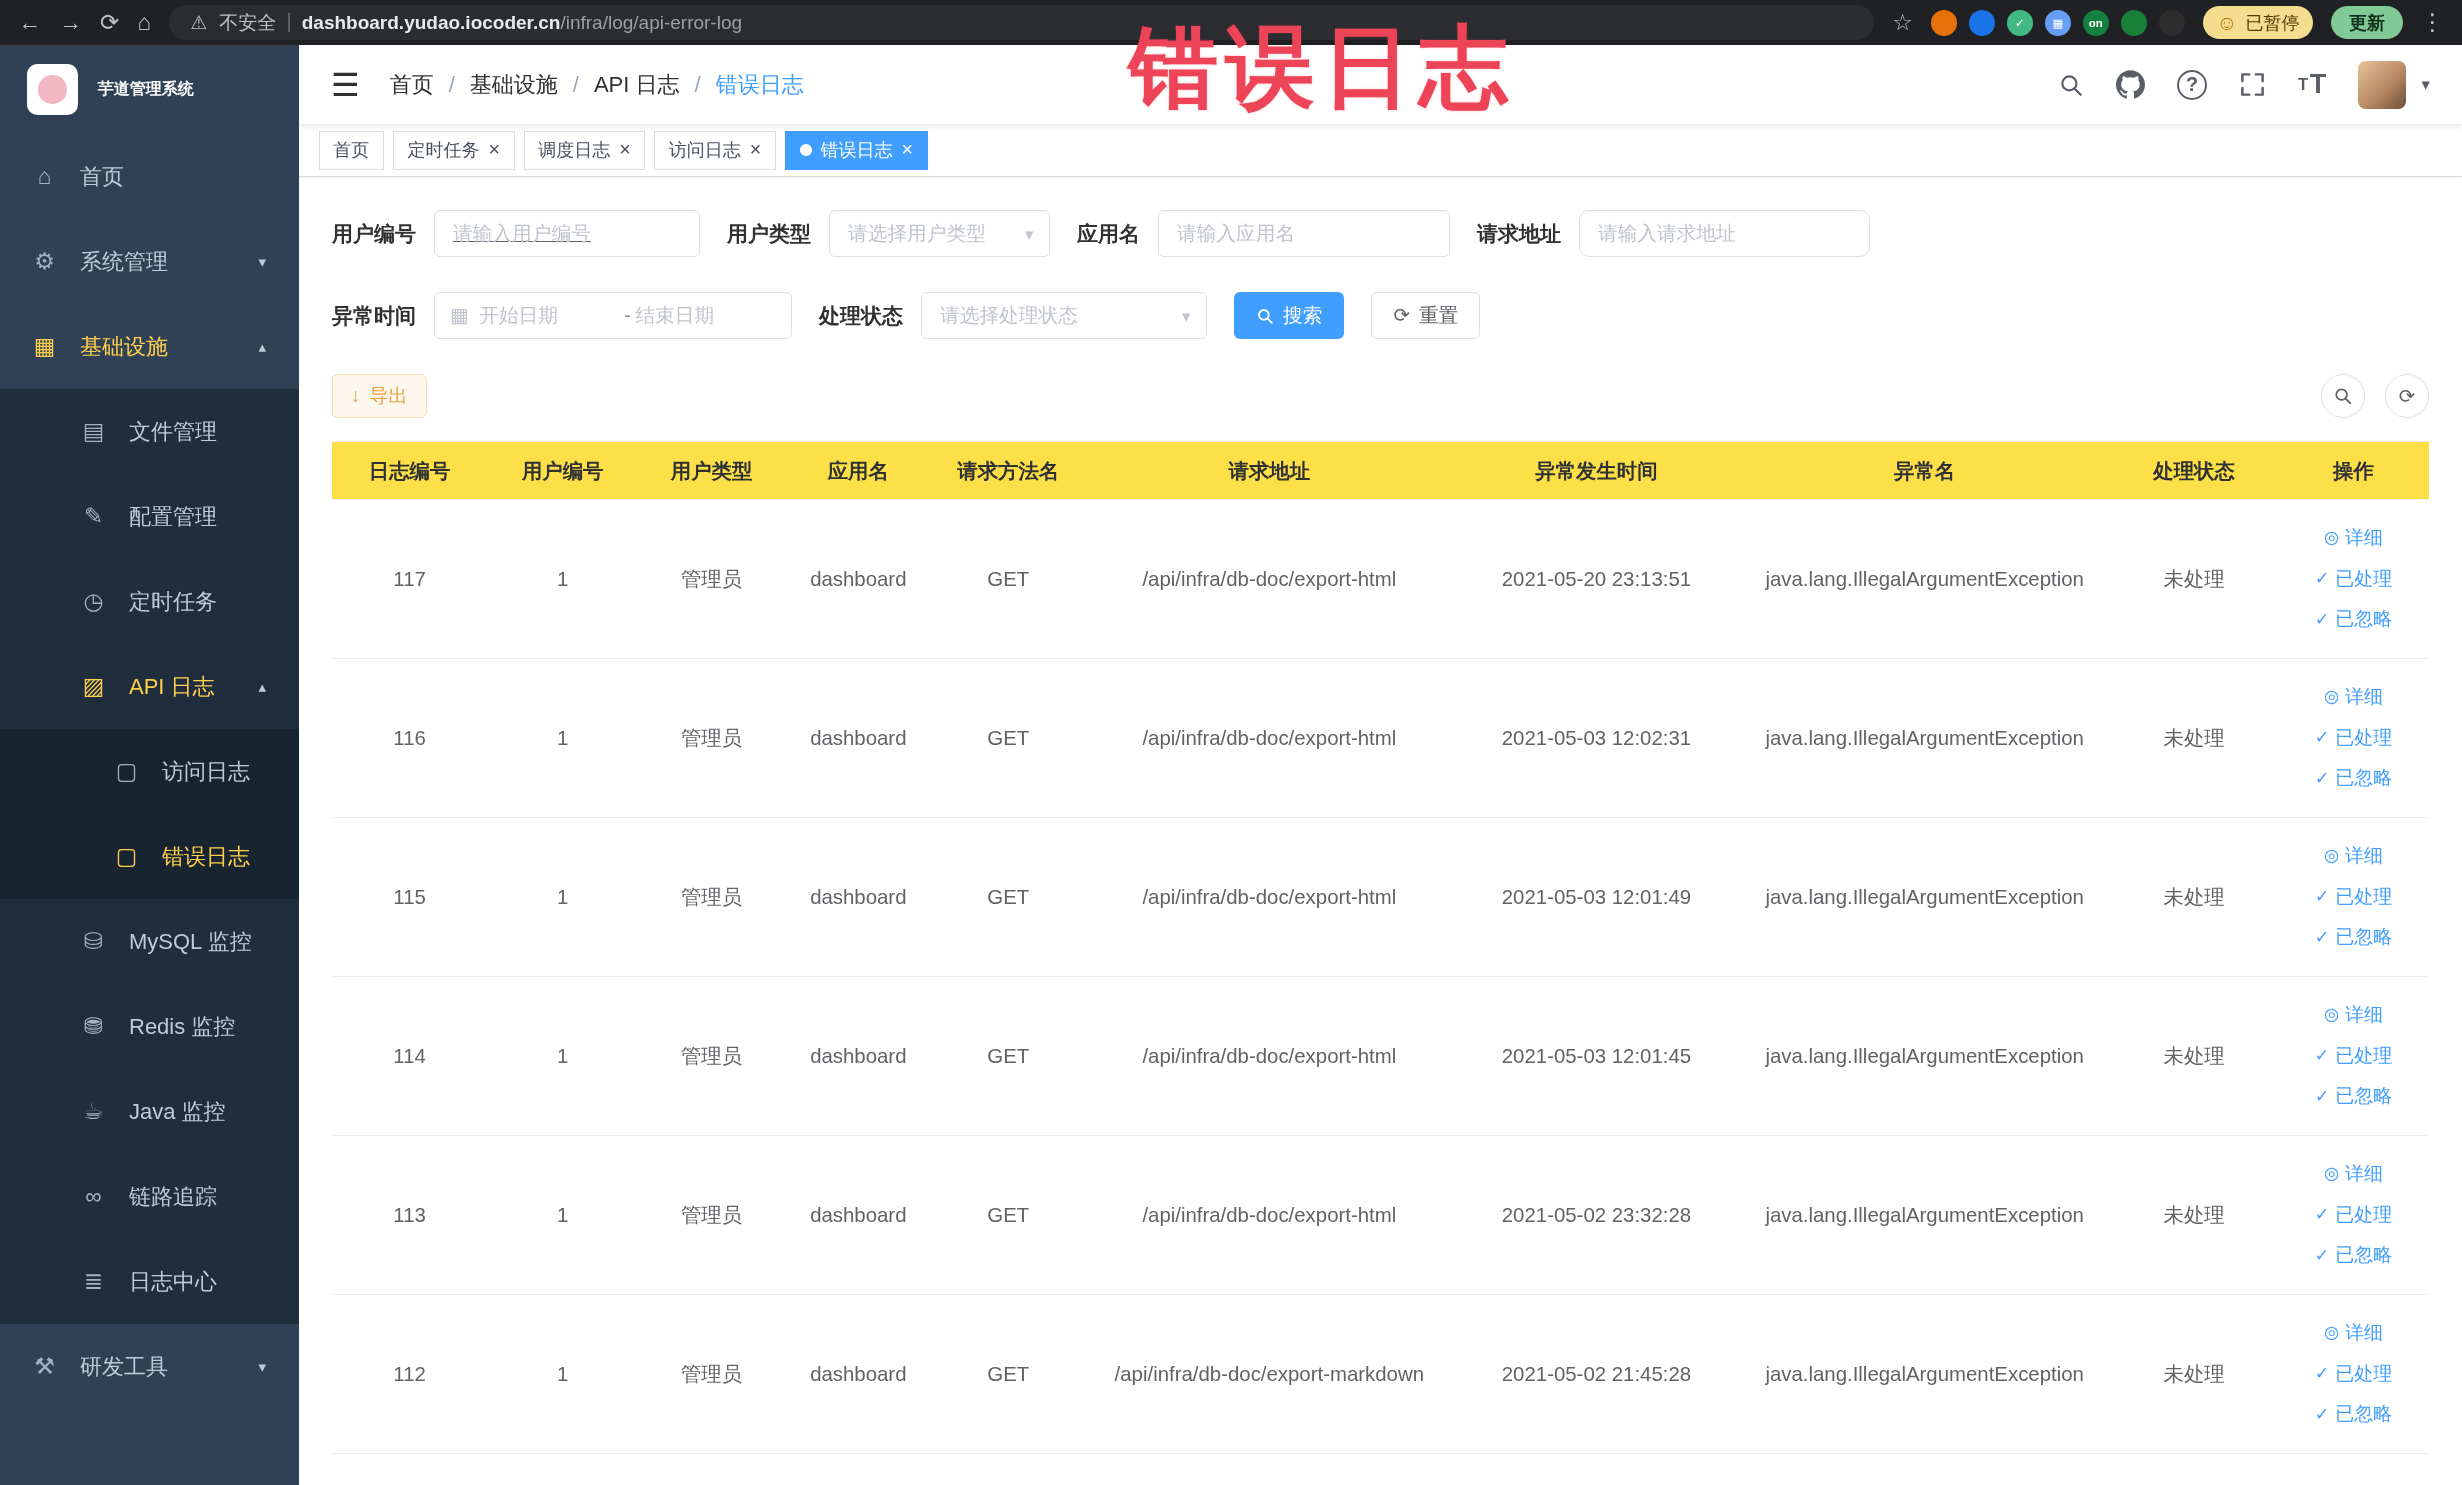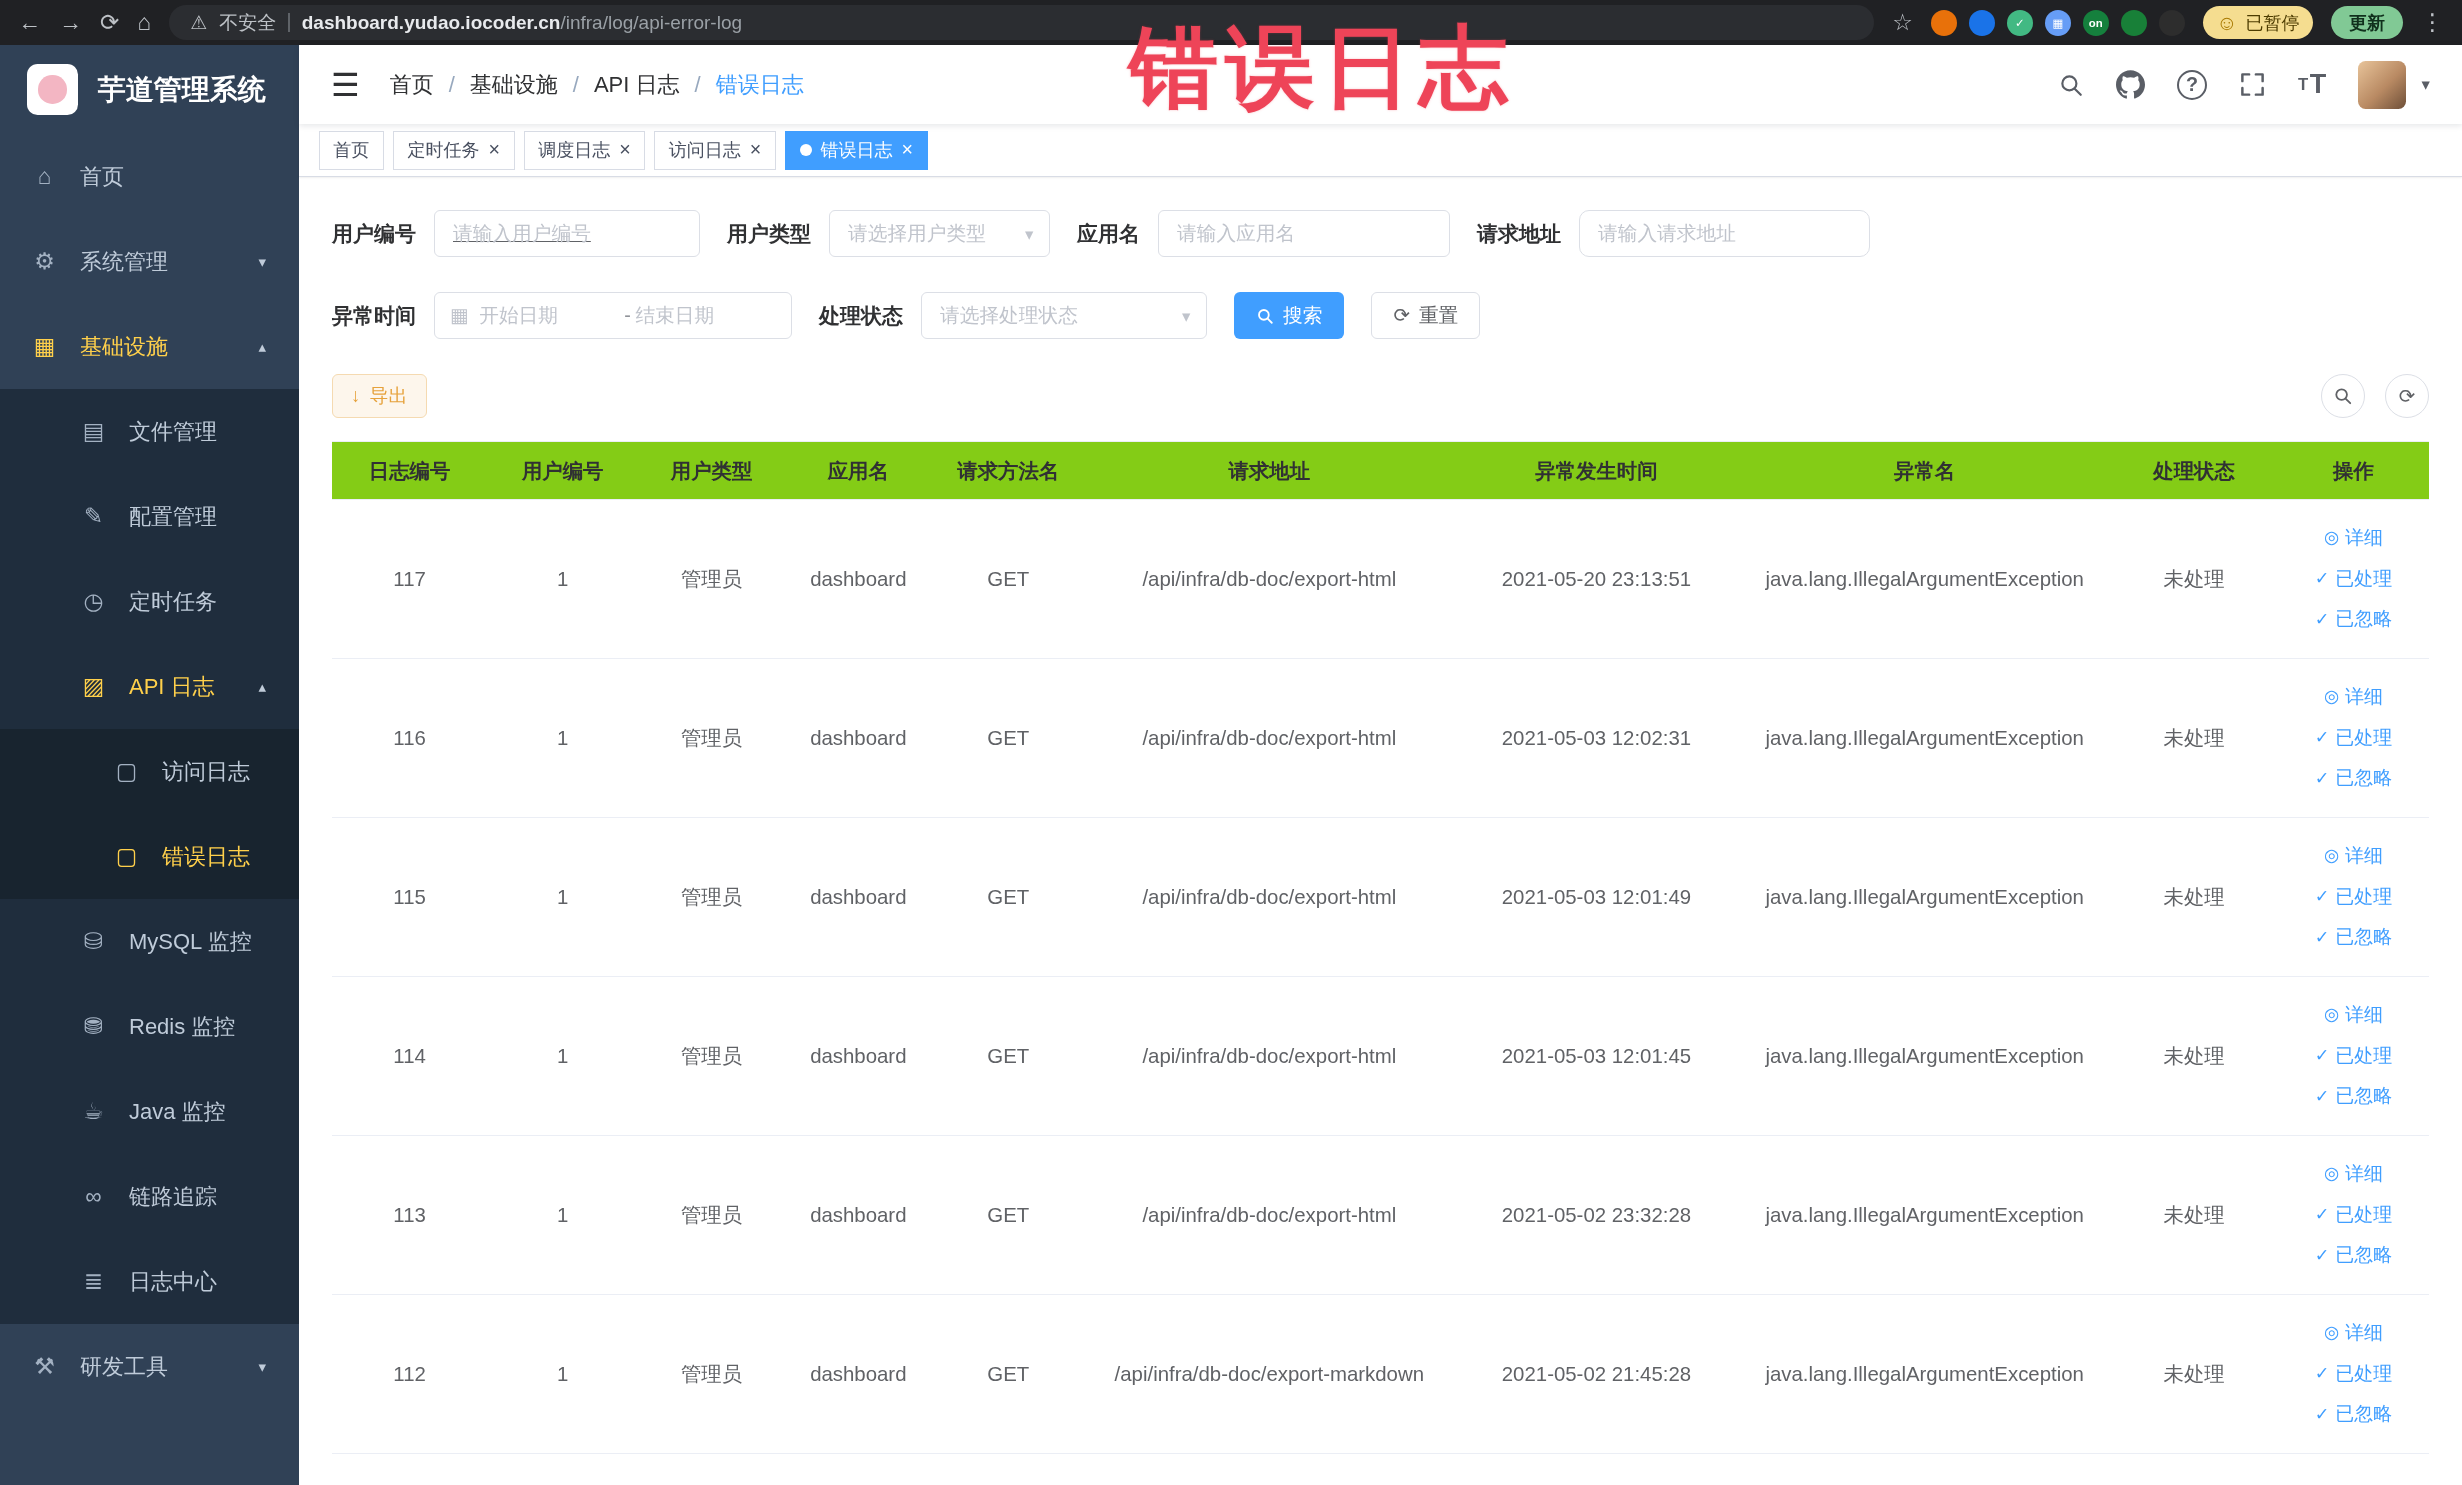--- a/index.html
+++ b/index.html
@@ -22,21 +22,21 @@
   .update-pill { background:#81c995; color:#10301c; border-radius:16.7px; height:33px; padding:0 18px; display:flex; align-items:center; font-size:18px; font-weight:700; white-space:nowrap; cursor:pointer; flex-shrink:0;text-align:center; }
 
   
   .app { display:flex; height:1440px; }
 
   
   .sidebar { width:299px; background:#304156; color:#bfcbd9; flex-shrink:0; overflow:hidden; }
   .logo { height:89px; display:flex; align-items:center; gap:19.7px; padding:0 27px; cursor:pointer; }
   .logo-img { width:51px; height:51px; background:#fff; border-radius:10.6px; position:relative; flex-shrink:0; }
   .logo-img::after { content:""; position:absolute; inset:11.4px; border-radius:50%; background:#f3b6c3; }
-  .logo-title { color:#fff; font-size:28px; font-weight:700; white-space:nowrap; }
+  .logo-title { color:#fff; font-size:16px; font-weight:700; white-space:nowrap; }
   .menu-item { height:85px; display:flex; align-items:center; gap:21px; padding:0 30px; font-size:22px; cursor:pointer; }
   .menu-item .mi-icon { width:29px; font-size:23px; text-align:center; color:#a3b1c2; flex-shrink:0; }
   .menu-item .mi-label { flex:1; white-space:nowrap; }
   .menu-item .mi-chevron { font-size:15px; color:#bfcbd9; margin-right:3px; }
   .menu-item.depth-2 { background:#1f2d3d; padding-left:79px; }
   .menu-item.depth-3 { background:#18242f; padding-left:112px; }
   .menu-item.active { color:#ffd04b; }
   .menu-item.active .mi-icon { color:#ffd04b; }
 
   
@@ -82,21 +82,21 @@
   .btn-primary { background:#409eff; color:#fff; }
   .btn-plain { background:#fff; border-color:#dcdfe6; color:#606266; }
   .btn-warning { background:#fdf6ec; border-color:#f5dab1; color:#e6a23c; height:44px; font-size:19px; padding:0 18px; border-radius:6px; }
 
   .toolbar-row { display:flex; align-items:center; justify-content:space-between; margin:3px 0 23px; }
   .circle-btns { display:flex; gap:19.7px; }
   .circle-btn { width:44px; height:44px; border-radius:50%; border:0.8px solid #dcdfe6; background:#fff; color:#606266; display:flex; align-items:center; justify-content:center; font-size:19.7px; cursor:pointer; }
 
   
   table.grid { width:100%; border-collapse:collapse; table-layout:fixed; }
-  .grid th { height:58px; background:#84cc16; font-size:20.4px; font-weight:700; color:#303133; border-top:0.8px solid #ebeef5; border-bottom:0.8px solid #ebeef5; text-align:center; padding:0 7.6px; white-space:nowrap; }
+  .grid th { height:58px; background:#fde047; font-size:20.4px; font-weight:700; color:#303133; border-top:0.8px solid #ebeef5; border-bottom:0.8px solid #ebeef5; text-align:center; padding:0 7.6px; white-space:nowrap; }
   .grid td { height:159px; font-size:20.4px; color:#606266; text-align:center; border-bottom:0.8px solid #ebeef5; padding:0 7.6px; word-break:break-all; }
   .op-link { display:flex; align-items:center; justify-content:center; gap:6px; color:#409eff; font-size:19px; line-height:2.15; cursor:pointer; white-space:nowrap; text-decoration:none; }
   .op-ic { font-size:17.4px; }
 
   
   .annotation { position:absolute; left:1129px; top:23px; font-size:89px; font-weight:800; color:#ee4458; letter-spacing:7.6px; z-index:60; pointer-events:none; line-height:1; text-shadow:0 0 2.3px rgba(238,68,88,.35); white-space:nowrap; }
 
   svg { display:block; }
 </style>
 </head>

